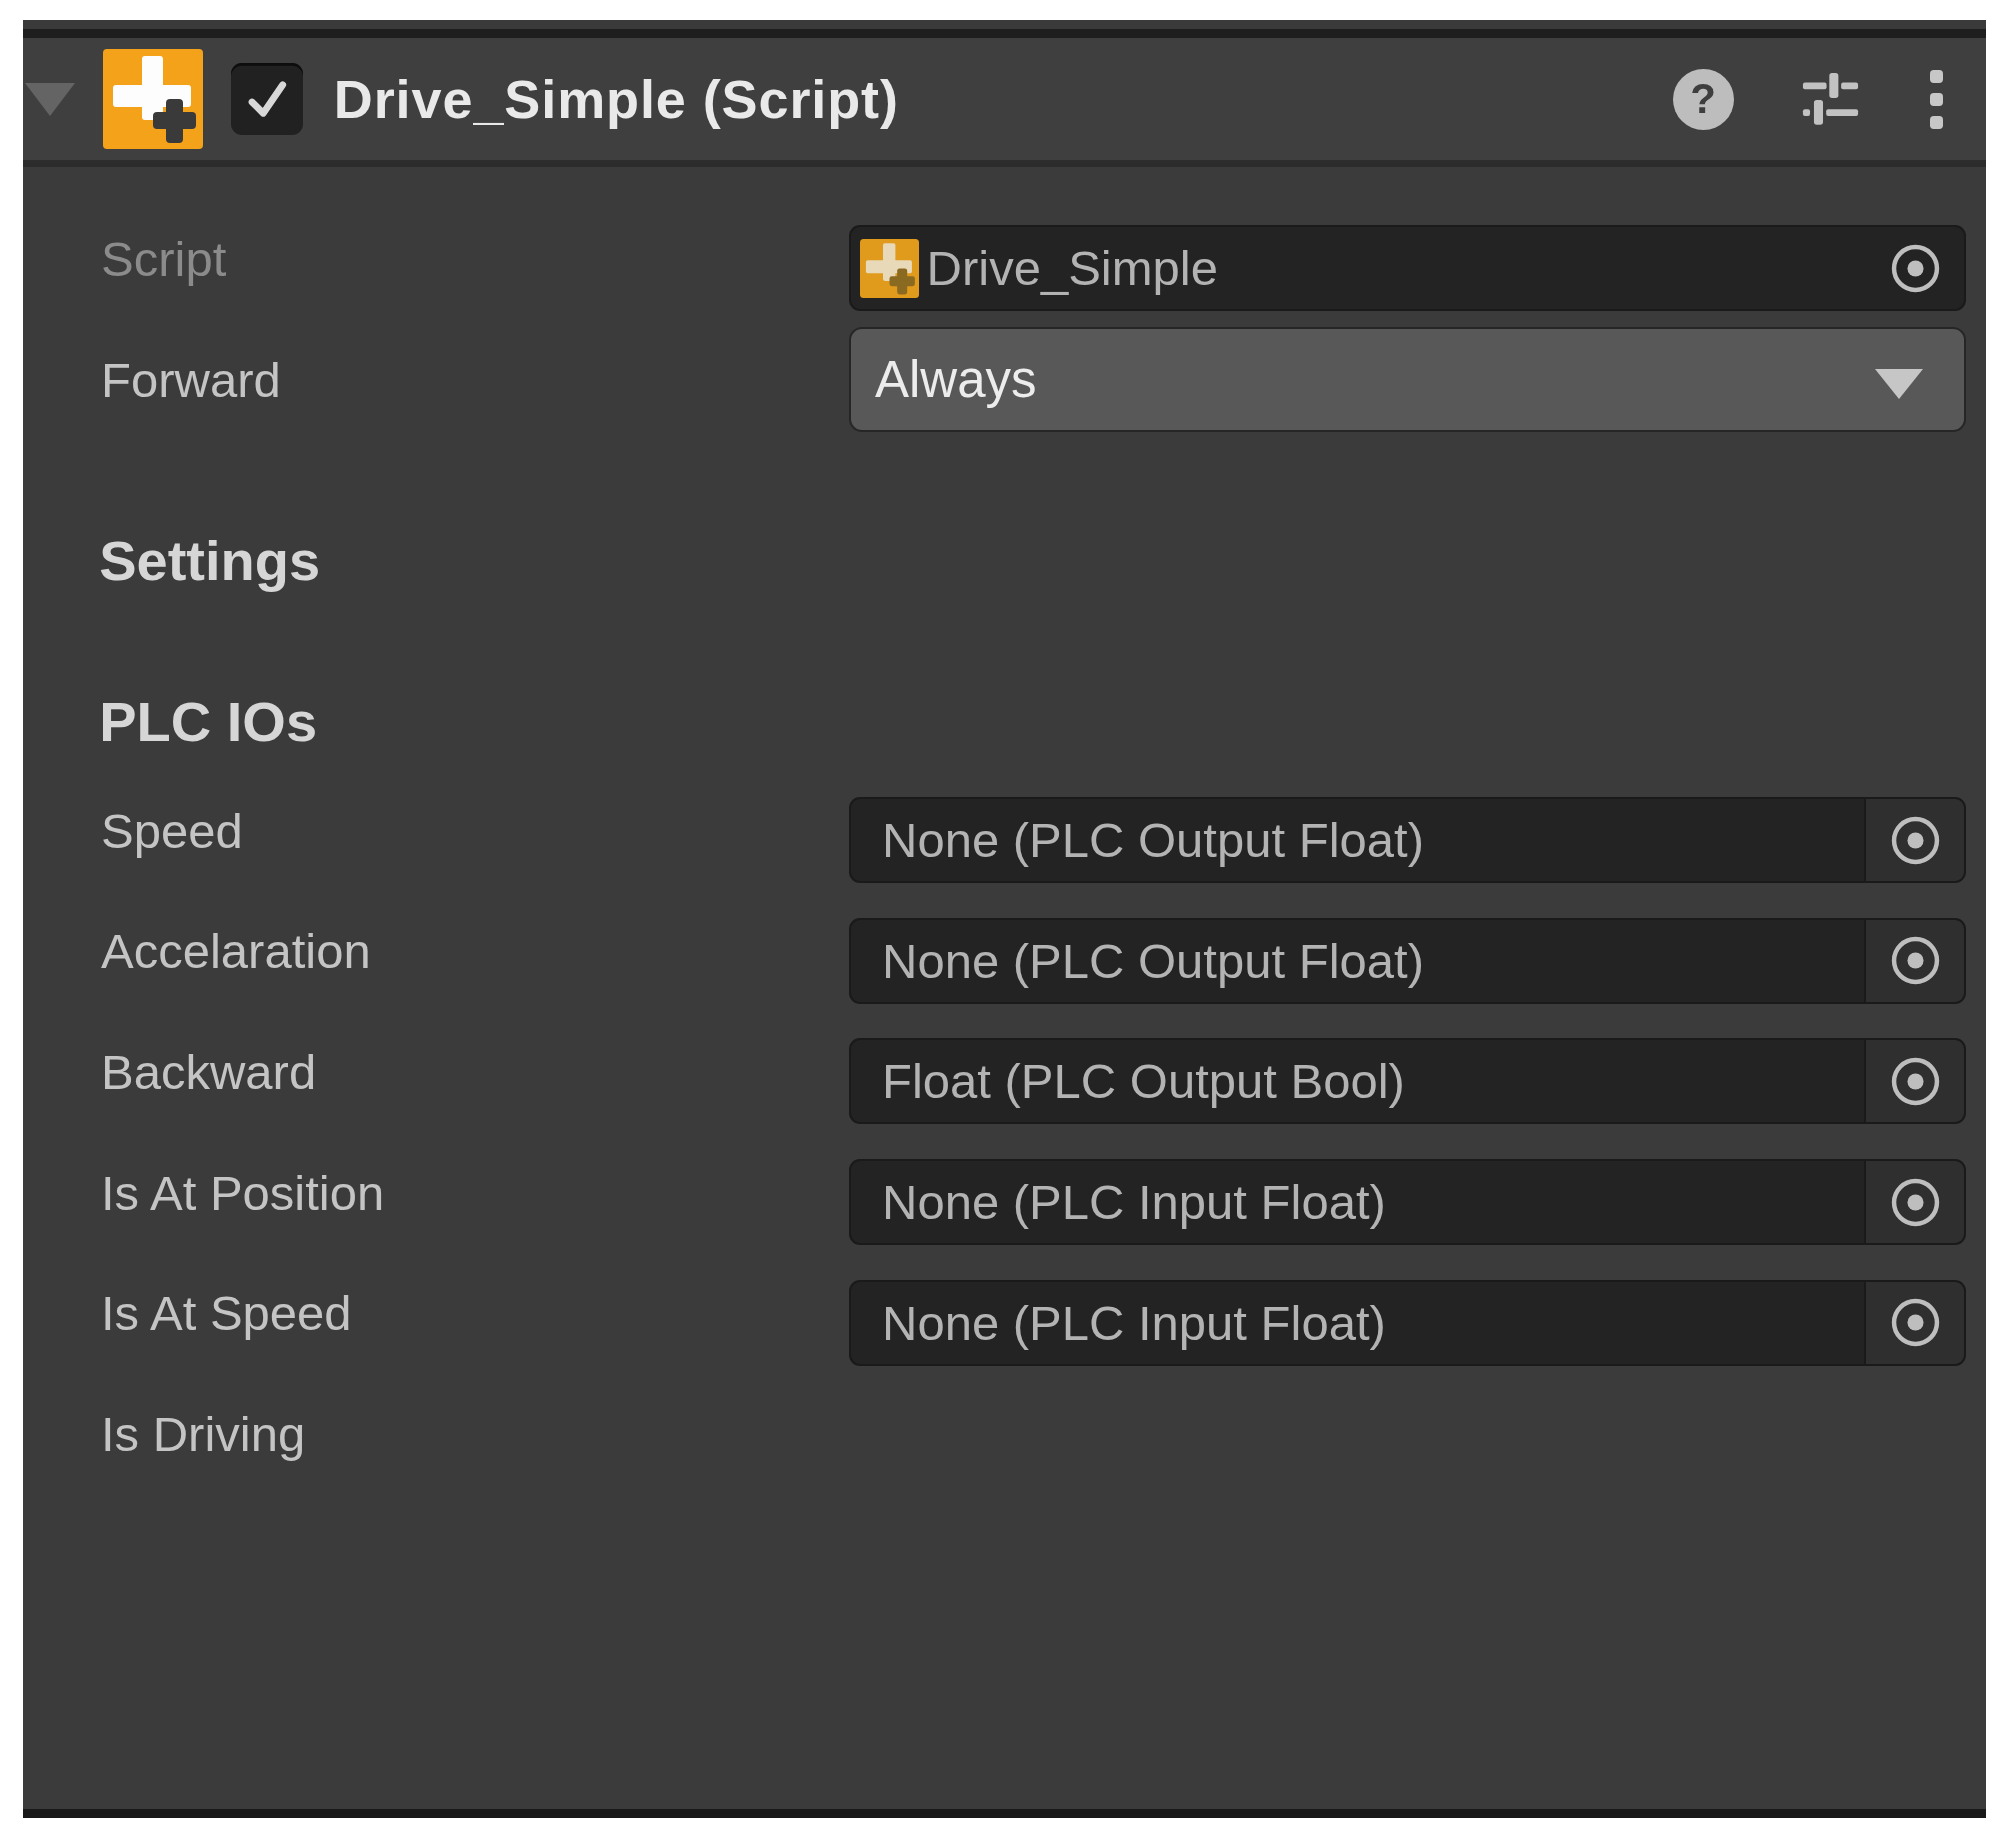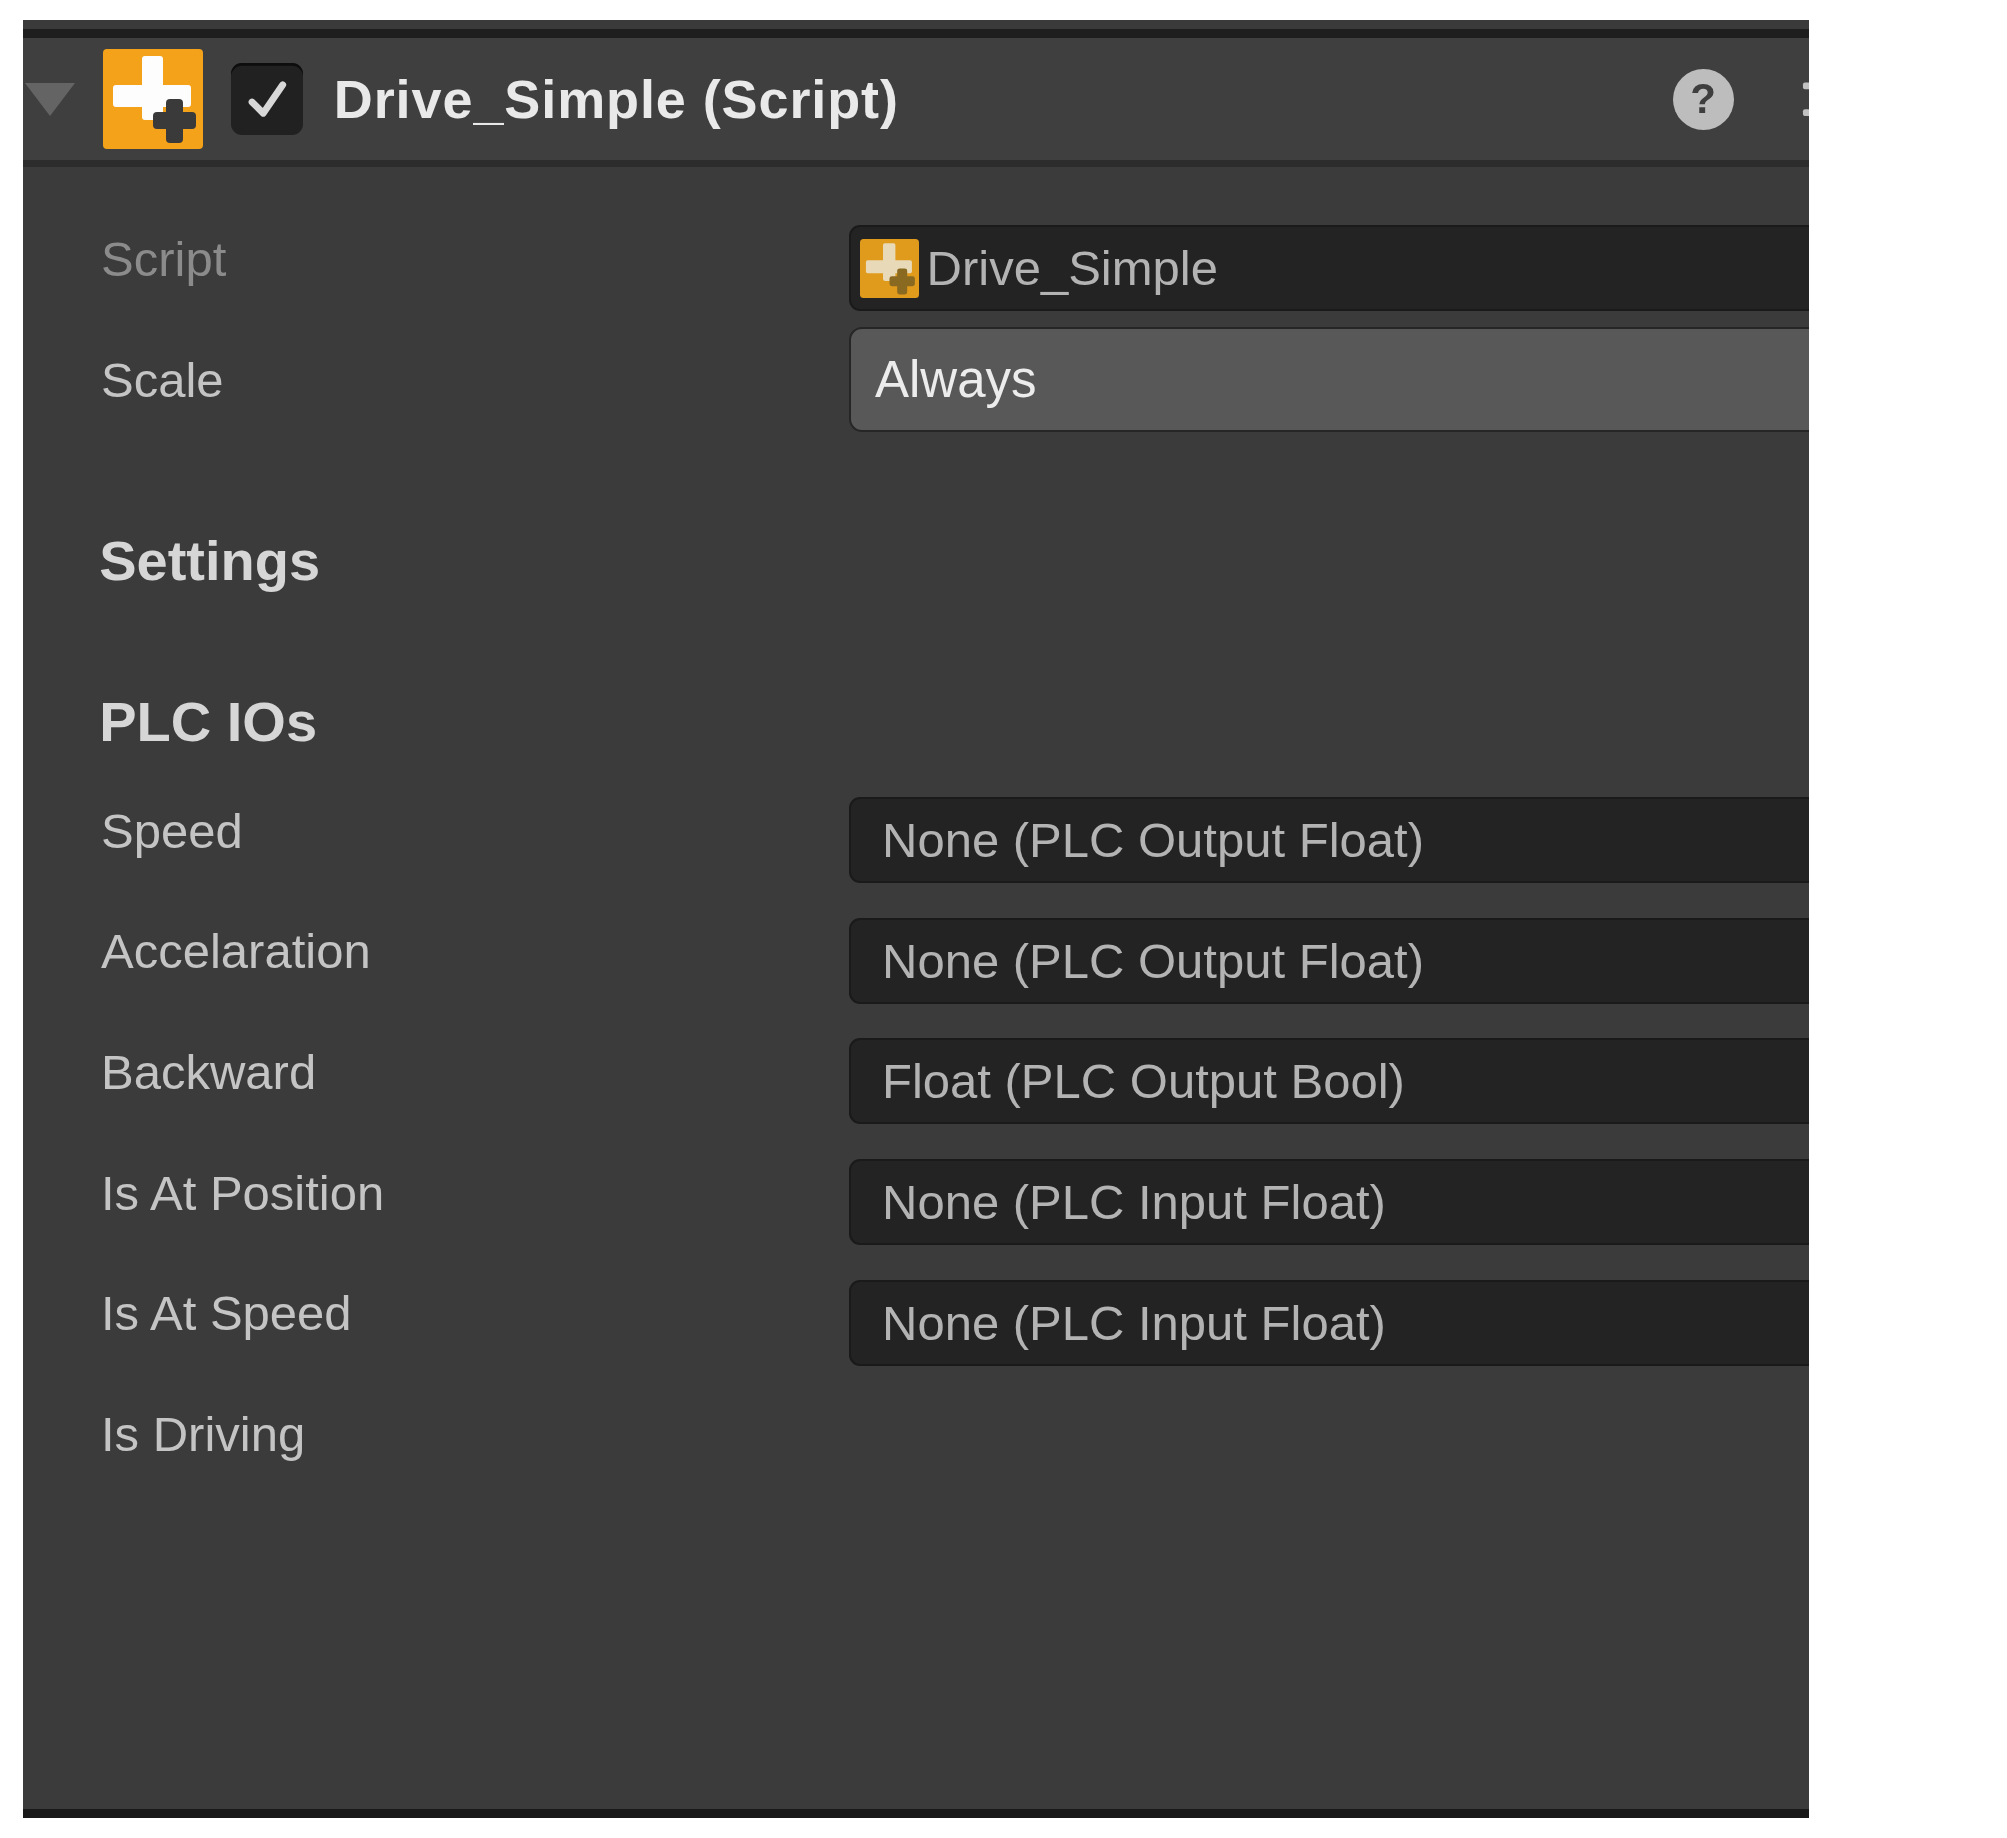--- a/index.html
+++ b/index.html
@@ -1,18 +1,18 @@
 <!DOCTYPE html>
 <html style="font-size:14.8px"><head>
 <meta charset="utf-8">
 <style>
   html,body{margin:0;padding:0;}
   .screen{
     position:relative;
-    width:1809px;height:1838px;
+    width:2007px;height:1838px;
     background:#ffffff;
     font-family:"Liberation Sans", sans-serif;
     overflow:hidden;
   }
   .panel{
     position:absolute;left:23px;top:20px;
     width:1963px;height:1798px;
     background:#3B3B3B;
     box-sizing:border-box;
     border-bottom:9.2px solid #191919;
@@ -180,21 +180,21 @@
           <span class="picker flat">
             <svg width="59" height="59" viewBox="0 0 66 66">
               <circle cx="33" cy="33" r="24" fill="none" stroke="#BEBEBE" stroke-width="5"></circle>
               <circle cx="33" cy="33" r="9" fill="#BEBEBE"></circle>
             </svg>
           </span>
         </div>
       </div>
 
       <div class="row">
-        <div class="row-label">Scale</div>
+        <div class="row-label">Forward</div>
         <div class="dropdown">
           <span>Always</span>
           <span class="dropdown-arrow"></span>
         </div>
       </div>
 
       <div class="section-heading">Settings</div>
 
 
       <div class="section-heading">PLC IOs</div>

